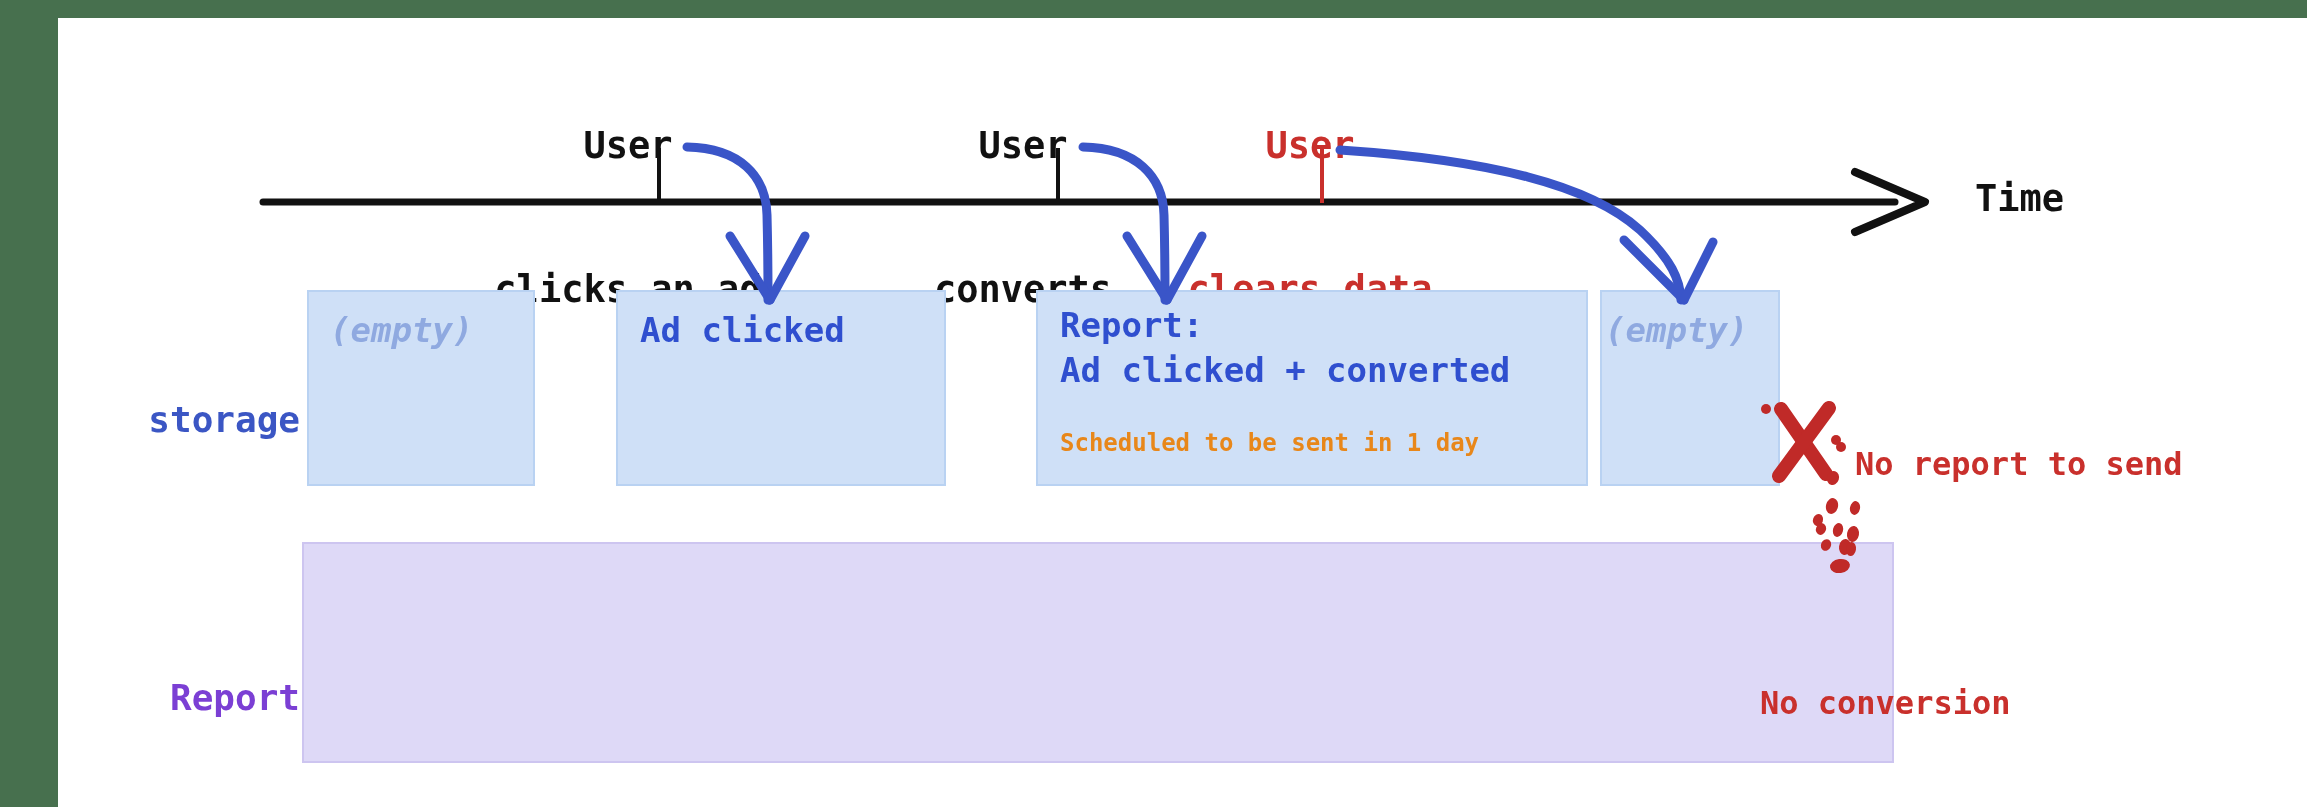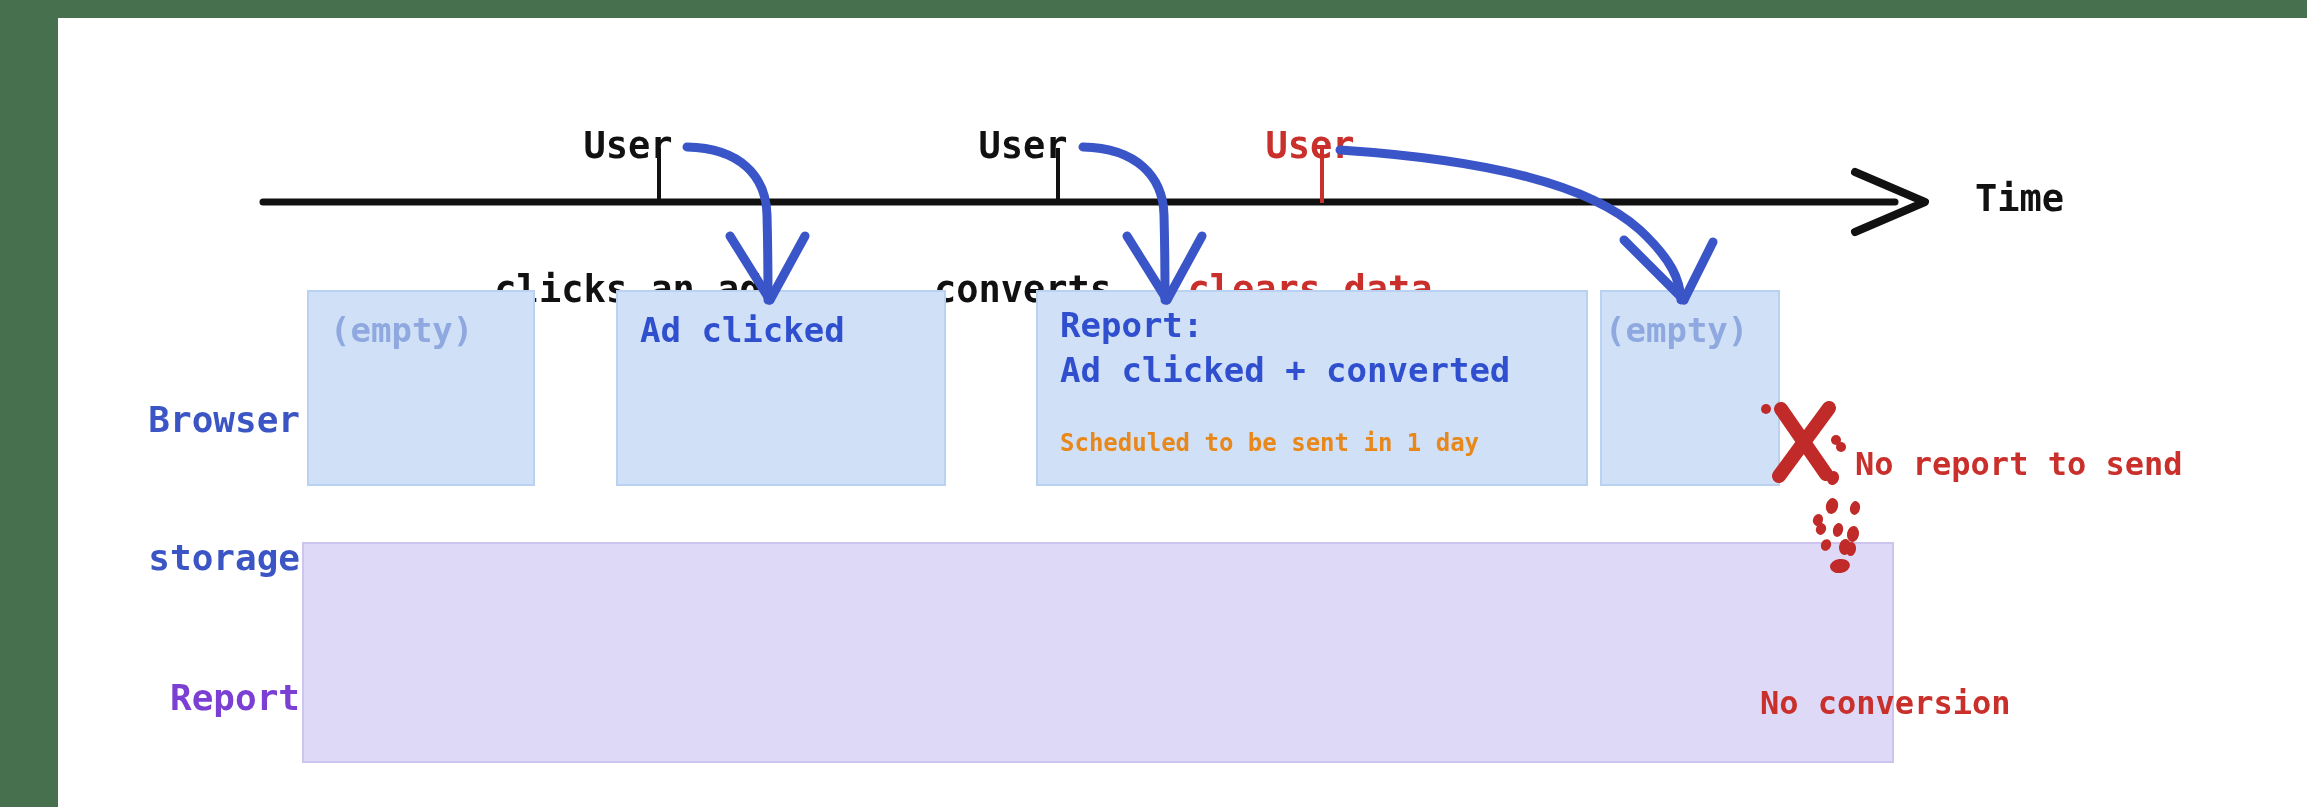--- a/index.html
+++ b/index.html
@@ -26,21 +26,21 @@
   .side-label{position:absolute;white-space:pre;line-height:1.28;text-align:right;font-weight:bold;font-size:36px;}
   .side-label.blue{color:#3b56c4;}
   .side-label.purple{color:#7b3fd4;}
 
   .box{position:absolute;box-sizing:border-box;}
   .box.blue{background:#cfe0f7;border:2px solid #b9d2f2;}
   .box.purple{background:#ded9f7;border:2px solid #cdc5f0;}
 
   .btxt{position:absolute;white-space:pre;line-height:1.30;font-weight:bold;}
   .btxt.darkblue{color:#2f4fcf;font-size:34px;}
-  .btxt.lightblue{color:#8fa9e0;font-size:34px;}
+  .btxt.lightblue{color:#8fa9e0;font-size:34px;font-style:italic;}
   .btxt.orange{color:#e8871a;font-size:24px;}
 
   .note{position:absolute;white-space:pre;line-height:1.30;color:#c9302c;font-weight:bold;font-size:32px;}
 </style>
 </head>
 <body>
 
 <div id="root">
 
   <div class="green-top"></div>
@@ -57,21 +57,20 @@
   </div>
 
   <div class="tl red" style="left:1160px;top:26px;width:300px;">
     <div>User</div>
     <div>clears data</div>
   </div>
 
   <div class="tl black" style="left:1975px;top:175px;width:200px;text-align:left;">Time</div>
 
   <div class="side-label blue" style="left:40px;top:305px;width:260px;">
-    <div>Browser</div>
     <div>storage</div>
   </div>
 
   <div class="side-label purple" style="left:40px;top:583px;width:260px;">
     <div>Report</div>
     
   </div>
 
   <div class="box blue" style="left:307px;top:290px;width:228px;height:196px;"></div>
   <div class="btxt lightblue" style="left:330px;top:308px;">(empty)</div>

